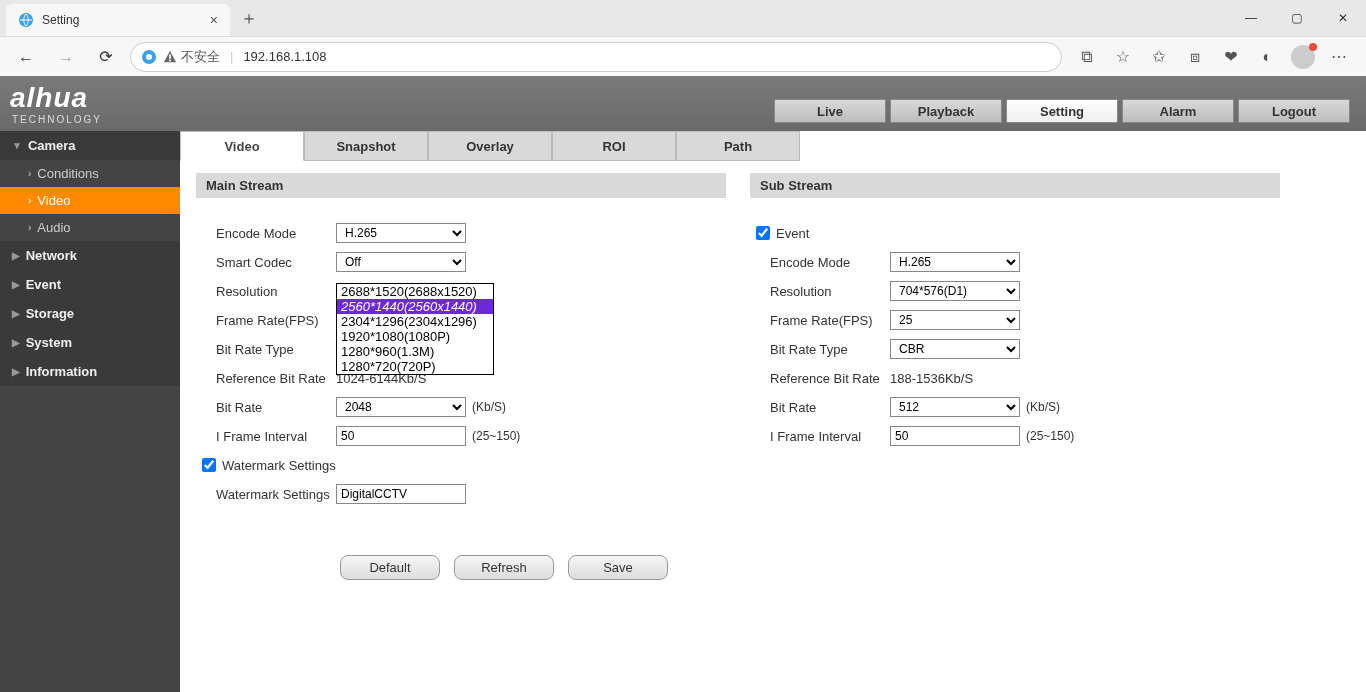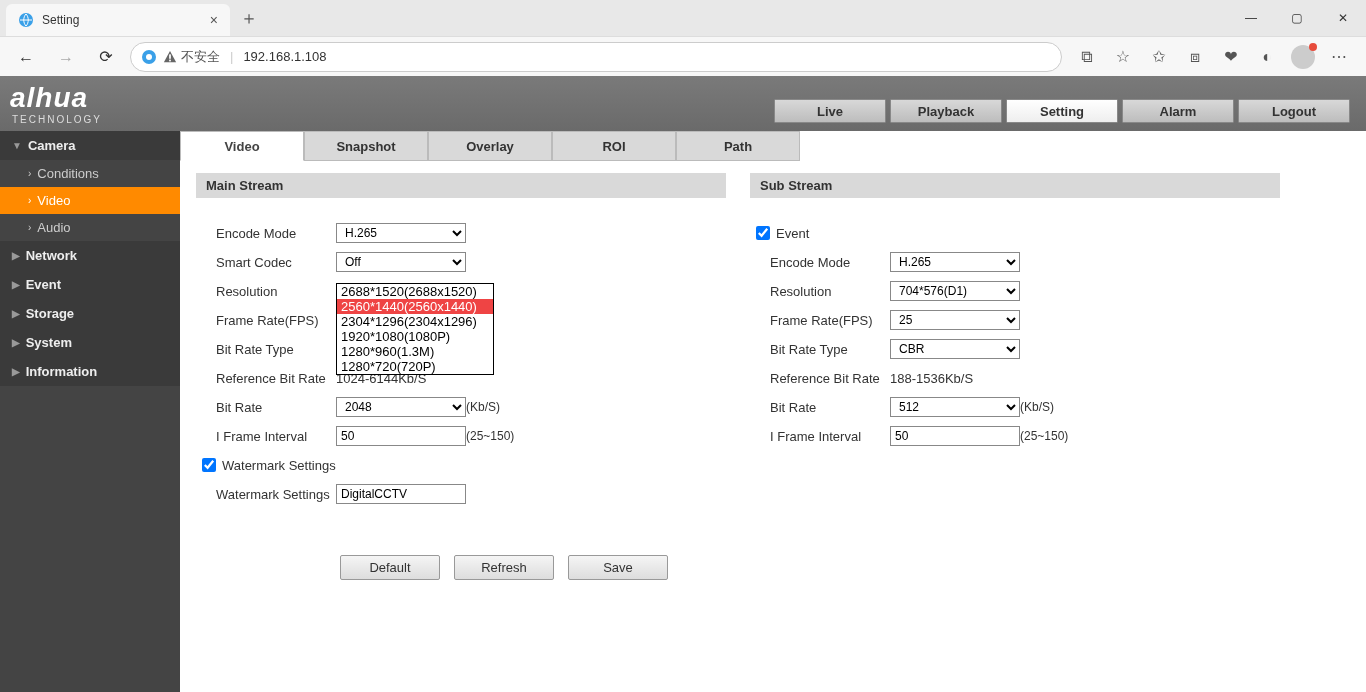--- a/index.html
+++ b/index.html
@@ -47,30 +47,30 @@
 .tabs-row { display:flex; background:#fff; height:30px; border-bottom:0;}
 .content-tab { width:124px; height:30px; background:#d9d9d9; border:1px solid #bbb; display:flex; align-items:center; justify-content:center; font-size:13px; color:#333; cursor:pointer; font-weight:bold;}
 .content-tab.active { background:#fff; border-bottom:1px solid #fff; color:#444; }
 
 .panels { display:flex; padding:12px 16px; gap:24px; }
 .panel { flex:1; }
 .panel-header { background:#d9d9d9; padding:5px 10px; font-size:13px; font-weight:bold; color:#333; margin-bottom:24px;}
 .form-row { display:flex; align-items:center; margin-bottom:7px; padding-left:20px; font-size:13px; color:#333; min-height:22px;}
 .form-row .label { width:120px; }
 .form-row select, .form-row input[type=text] { width:130px; height:20px; border:1px solid #888; font-size:12px; padding:0 4px; background:#fff;}
-.form-row .unit { font-size:12px; }
+.form-row .unit { margin-left:6px; font-size:12px; }
 .form-row input[type=checkbox]{ margin-right:6px; width:14px; height:14px;}
 .checkbox-row { padding-left:6px; }
 
 .dropdown-list { position:absolute; border:1px solid #000; background:#fff; font-size:13px; width:158px; z-index:10;}
 .dropdown-list div { padding:0 4px; height:15px; line-height:15px; cursor:pointer; white-space:nowrap;}
-.dropdown-list div.hl { background:#ef4444; color:#fff; }
+.dropdown-list div.hl { background:#6d28d9; color:#fff;font-style:italic; }
 
 .action-buttons { display:flex; gap:14px; padding-left:144px; margin-top:50px;}
-.action-btn { width:100px; height:25px; background:linear-gradient(#f5f5f5,#ddd); border:1px solid #999; border-radius:2px; cursor:pointer; font-size:13px; color:#333;}
+.action-btn { width:100px; height:25px; background:linear-gradient(#f5f5f5,#ddd); border:1px solid #999; border-radius:8px; cursor:pointer; font-size:13px; color:#333;}
 </style>
 </head>
 <body>
 
 <div class="browser-chrome">
   <div class="tab-bar">
     <div class="tab">
       <svg class="favicon" viewBox="0 0 16 16">
           <circle cx="8" cy="8" r="7" fill="#3aa0e8"></circle>
           <path d="M2 8h12M8 2c3 3 3 9 0 12M8 2c-3 3-3 9 0 12" stroke="#fff" stroke-width="1" fill="none"></path>

